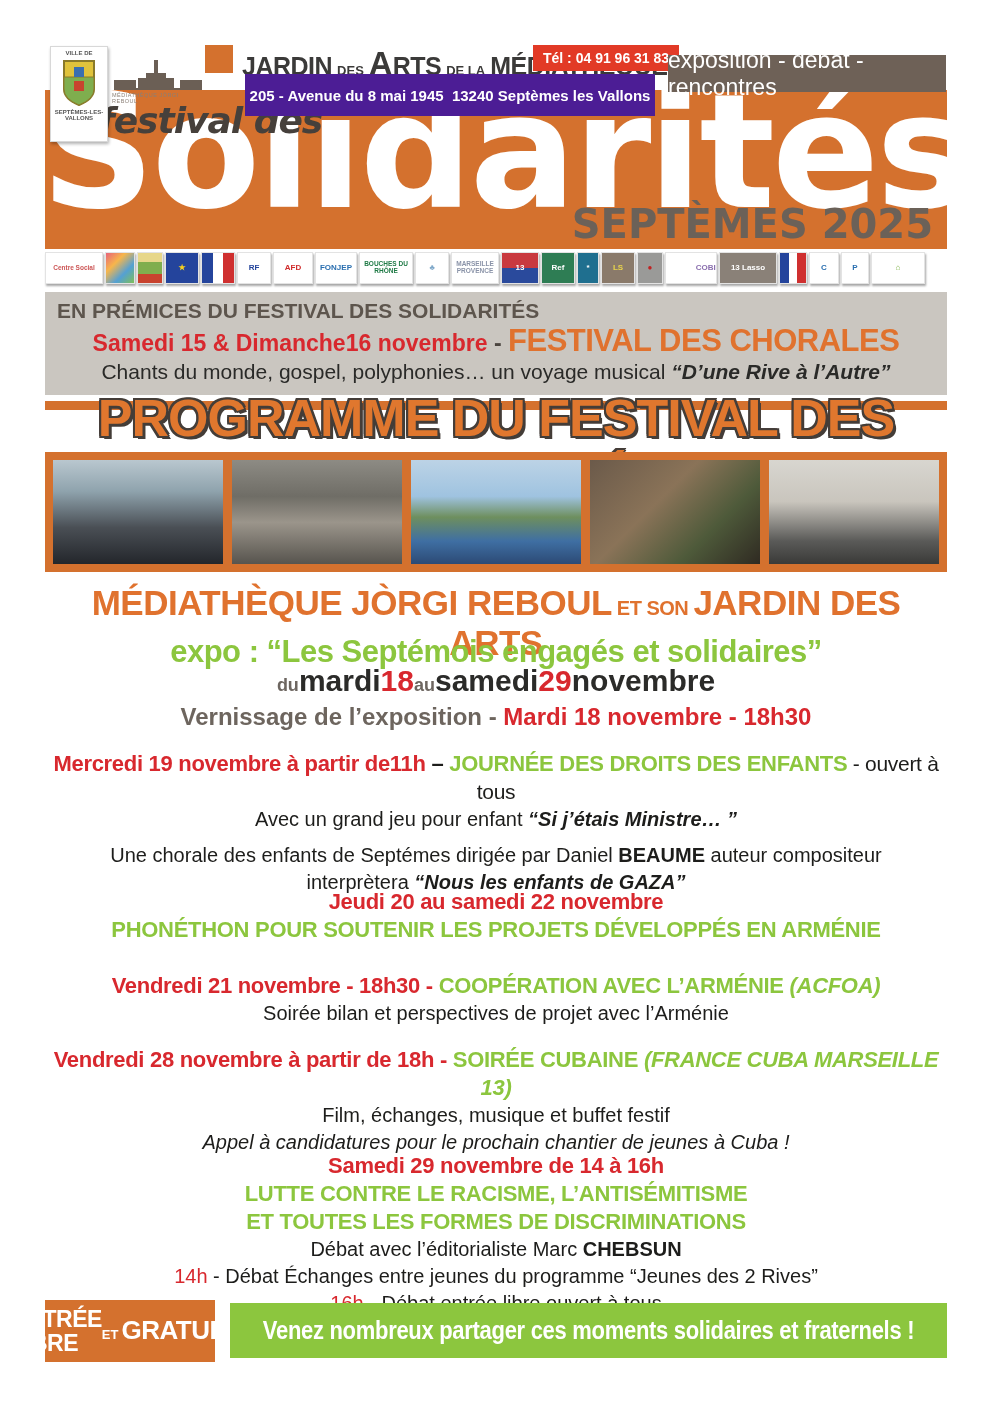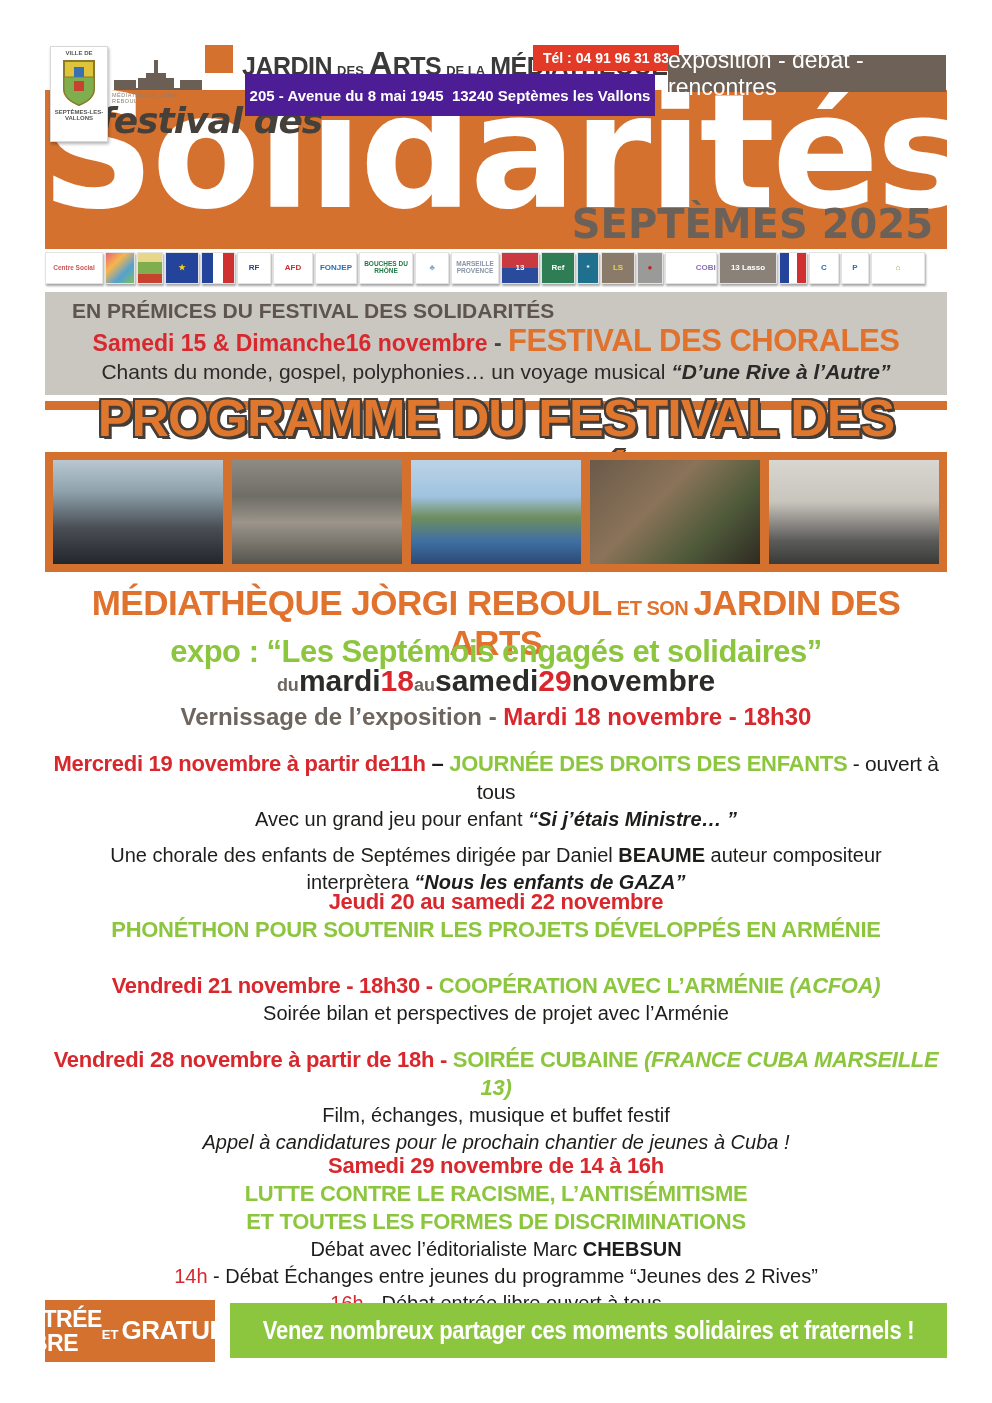--- a/index.html
+++ b/index.html
@@ -42,21 +42,21 @@
 
   
   .logos { position:absolute; left:45px; top:252px; width:902px; height:34px; display:flex; gap:2px; }
   .logo-tile { height:32px; flex:0 0 auto; display:flex; align-items:center; justify-content:center;
                font-size:8px; font-weight:bold; text-align:center; line-height:1.05;
                box-shadow:1px 2px 2px rgba(0,0,0,.35); border:1px solid #e3e3e3; box-sizing:border-box; overflow:hidden; }
 
   
   .premices { position:absolute; left:45px; top:292px; width:902px; height:103px; background:#cac6c0;
               text-align:center; box-sizing:border-box; padding-top:7px; }
-  .prem-h { text-align:left; padding-left:27px; font-size:21px; font-weight:600; color:#5d554d; }
+  .prem-h { text-align:left; padding-left:12px; font-size:21px; font-weight:600; color:#5d554d; }
   .prem-l2 { margin-top:0px; }
   .prem-date  { color:#d8282e; font-weight:800; font-size:23px; }
   .prem-dash  { color:#4a443e; font-weight:700; font-size:23px; }
   .prem-event { color:#e0722e; font-weight:800; font-size:31px; letter-spacing:-.5px; }
   .prem-l3 { font-size:21px; color:#2a2a28; margin-top:1px; }
   .prem-l3 .q { font-style:italic; font-weight:700; }
   .prem-l4 { font-size:21px; margin-top:2px; }
   .prem-l4 .b { color:#57504a; font-weight:800; }
   .prem-l4 .lt { color:#8a847c; font-weight:400; }
 

